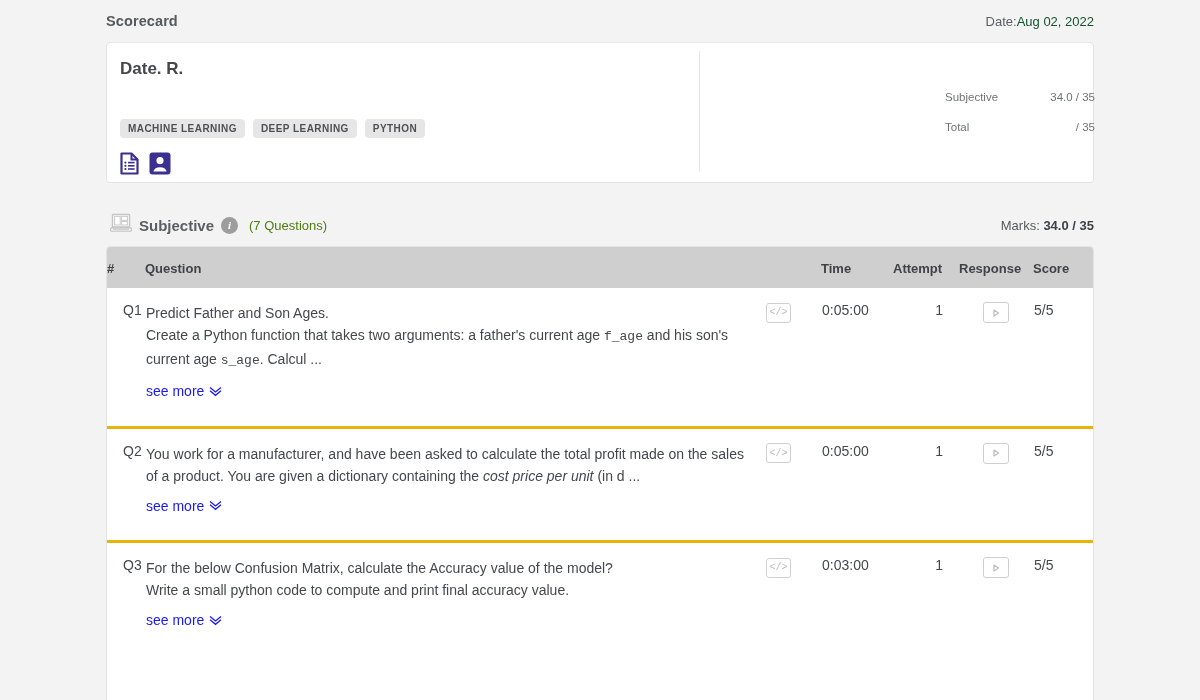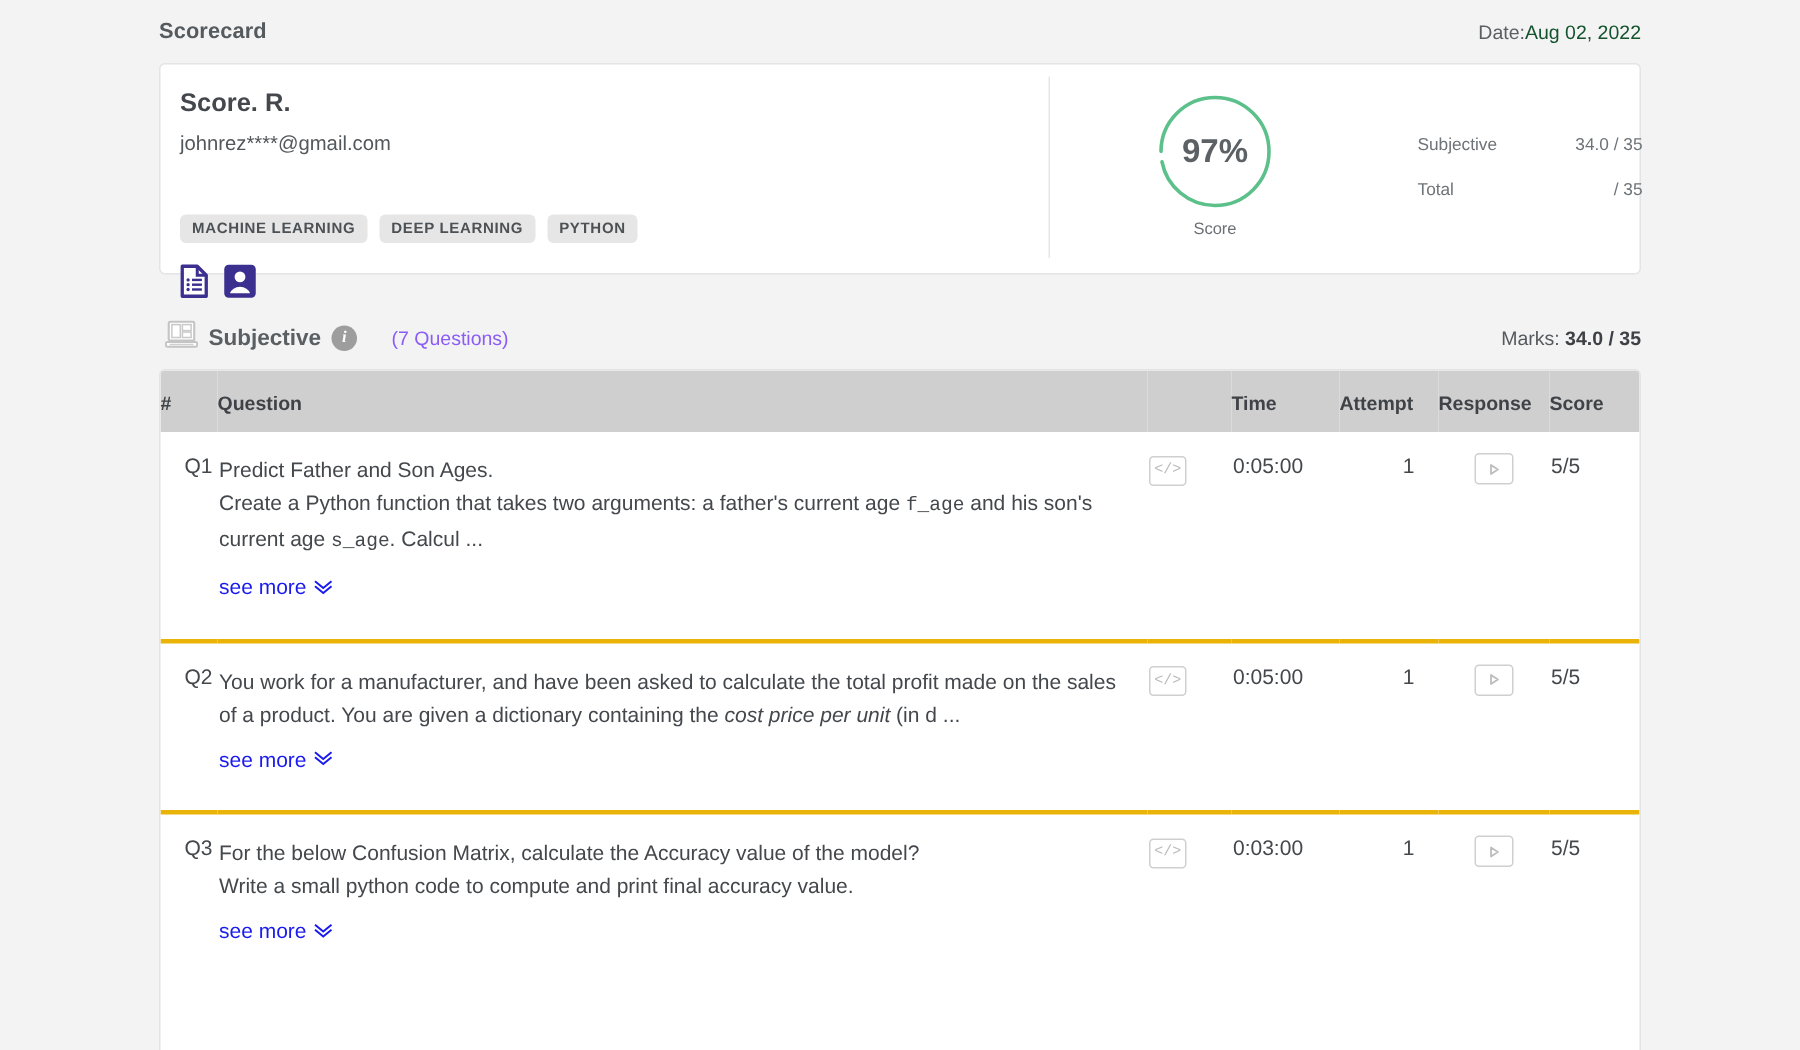--- a/index.html
+++ b/index.html
@@ -117,21 +117,21 @@
   .section-title {
     font-size: 15px; font-weight: bold; color: #5a5f63;
   }
   .info-badge {
     width: 17px; height: 17px; border-radius: 50%;
     background: #9d9d9d; color: #ffffff;
     font-size: 11px; font-style: italic; font-weight: bold;
     display: flex; align-items: center; justify-content: center;
     font-family: "Liberation Serif", serif;
   }
-  .q-count { font-size: 13px; color: #8b5cf6; margin-left: 16px; }
+  .q-count { font-size: 13px; color: #4d7c0f; margin-left: 4px; }
   .marks { font-size: 13px; color: #55595d; }
   .marks b { color: #3d4145; }
 
   
   .q-card {
     position: absolute;
     left: 106px; top: 246px; width: 988px; height: 470px;
     background: #ffffff;
     border: 1px solid #e2e4e6;
     border-radius: 4px;
@@ -199,22 +199,21 @@
 
 <div class="page">
 
   <div class="topbar">
     <div class="topbar-title">Scorecard</div>
     <div class="topbar-date"><span>Date:</span><b>Aug 02, 2022</b></div>
   </div>
 
   <div class="profile-card">
     <div class="profile-left">
-      <div class="profile-name">Score. R.</div>
-      <div class="profile-email">johnrez****@gmail.com</div>
+      <div class="profile-name">Date. R.</div>
       <div class="tag-row">
         <span class="tag">MACHINE LEARNING</span>
         <span class="tag">DEEP LEARNING</span>
         <span class="tag">PYTHON</span>
       </div>
       <div class="icon-row">
         <span class="pico">
           <svg width="19" height="23" viewBox="0 0 19 23">
             <path d="M1.5 1.5 h10 l6 6 v14 h-16 z" fill="#ffffff" stroke="#3b2f8f" stroke-width="2.2" stroke-linejoin="round"></path>
             <path d="M11.5 1.5 v6 h6" fill="none" stroke="#3b2f8f" stroke-width="2"></path>
@@ -232,27 +231,20 @@
             <circle cx="11" cy="8.6" r="3.6" fill="#ffffff"></circle>
             <path d="M4.3 19.5 a6.9 5.6 0 0 1 13.4 0 z" fill="#ffffff"></path>
           </svg>
         </span>
       </div>
     </div>
 
     <div class="profile-divider"></div>
 
     <div class="score-panel">
-      <div class="score-ring-wrap">
-        <svg class="ring-svg" width="100" height="80" viewBox="0 0 100 80">
-          <circle cx="50" cy="40" r="36" fill="none" stroke="#5cc08a" stroke-width="2.4" stroke-dasharray="219 7" stroke-dashoffset="113" stroke-linecap="round"></circle>
-        </svg>
-        <div class="ring-pct">97%</div>
-        <div class="score-label">Score</div>
-      </div>
       <div class="stats">
         <div class="stat-line">
           <span class="stat-key">Subjective</span>
           <span class="stat-val">34.0 / 35</span>
         </div>
         <div class="stat-line">
           <span class="stat-key">Total</span>
           <span class="stat-val">/ 35</span>
         </div>
       </div>

